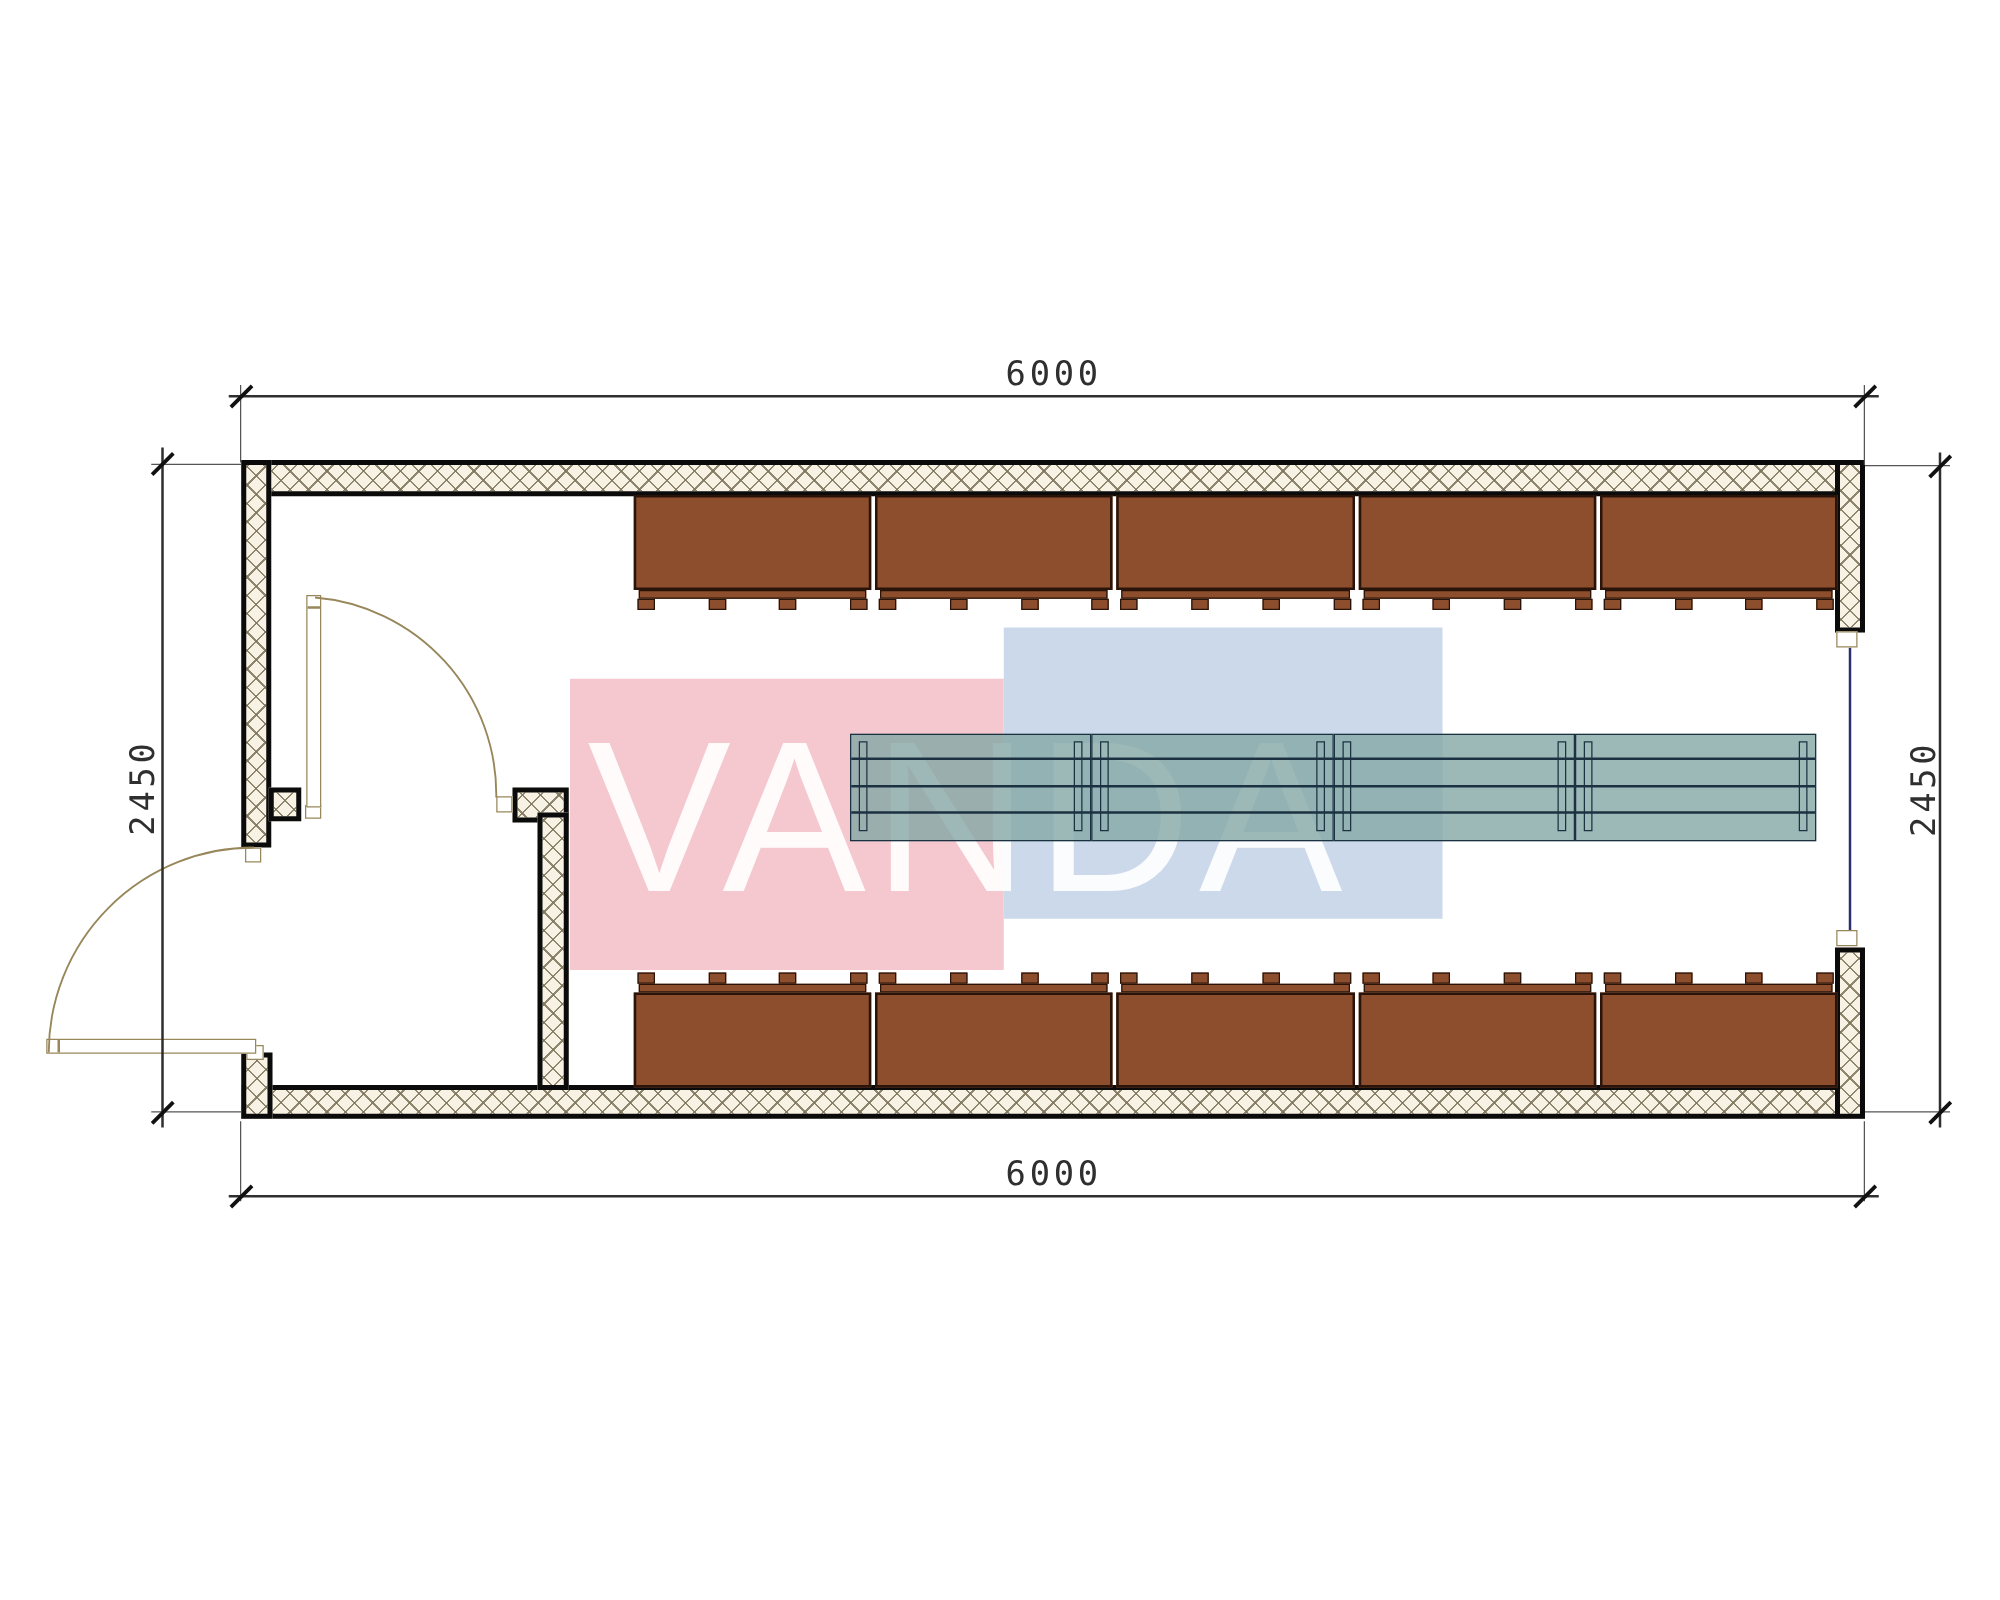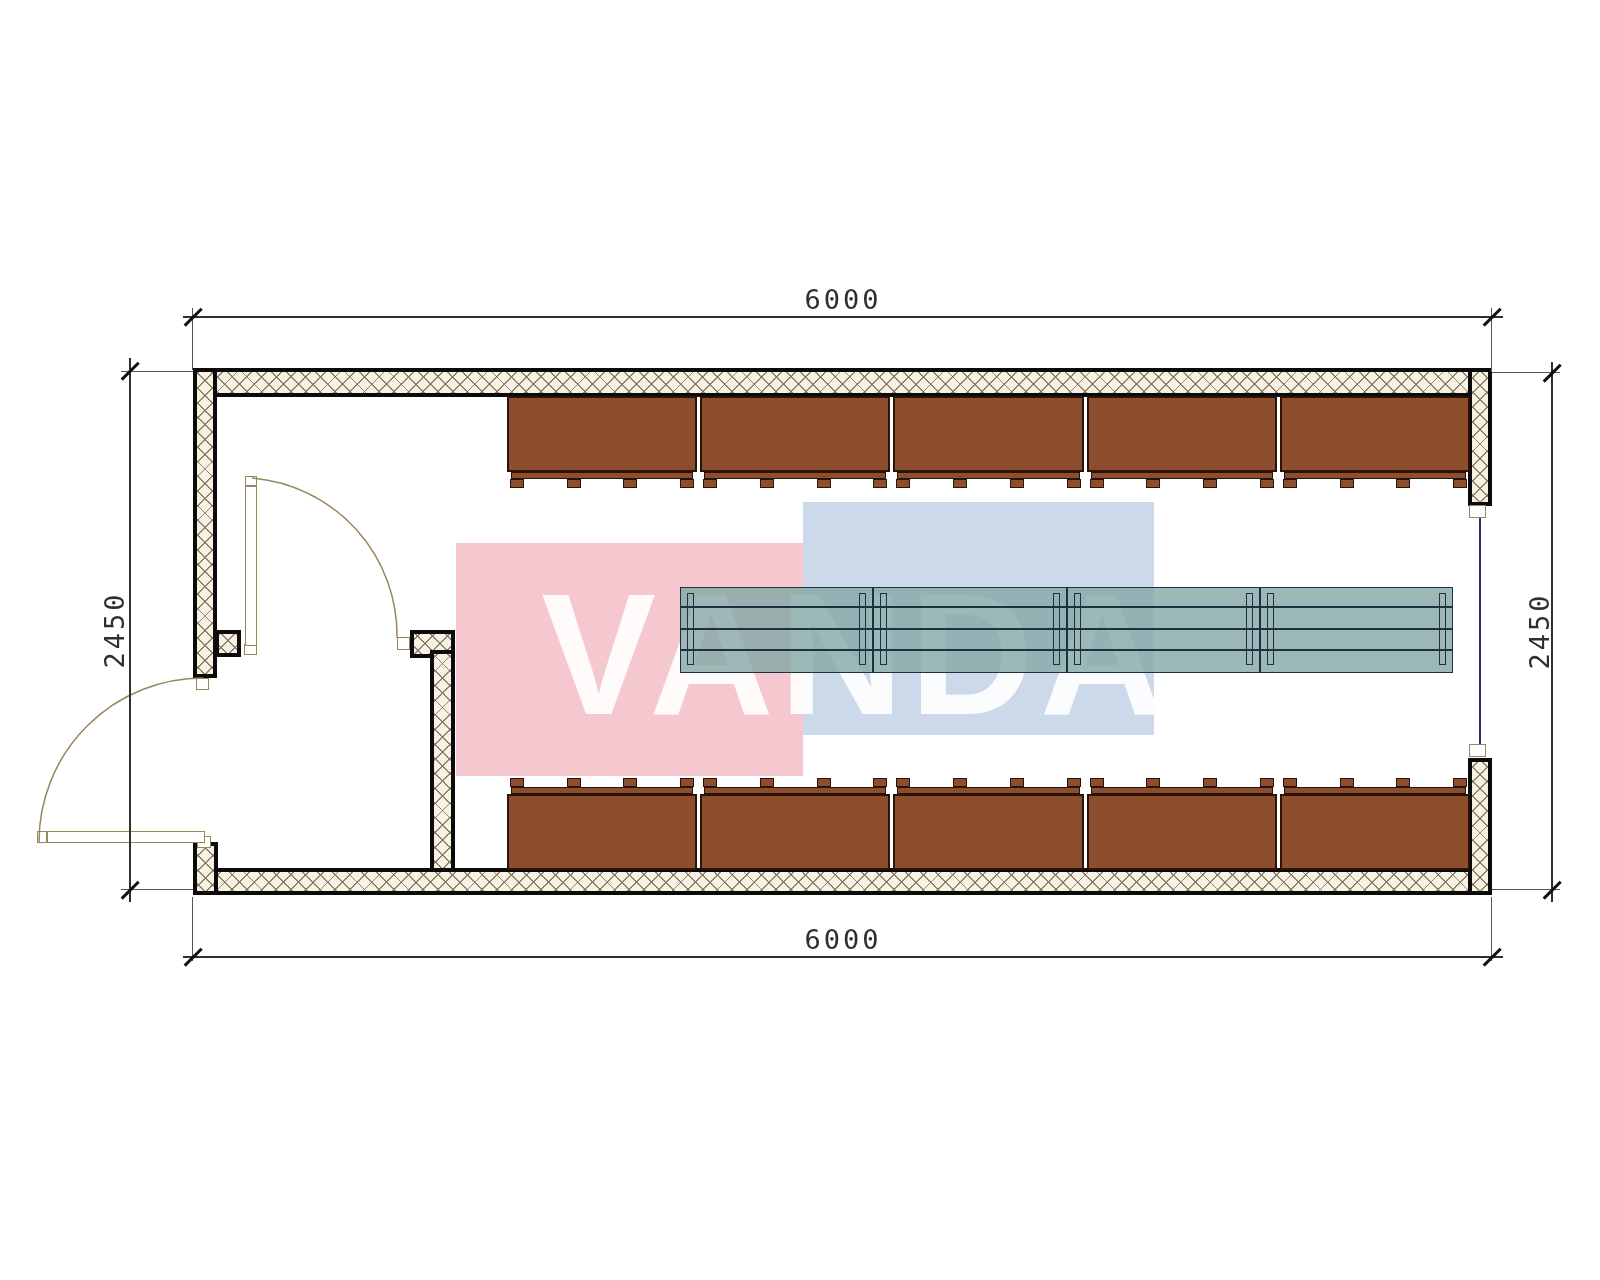--- a/index.html
+++ b/index.html
@@ -29,22 +29,22 @@
   .cab .tabs{height:9px;display:flex;justify-content:space-between;padding:0 3px;}
   .cab .tab{box-sizing:border-box;width:14px;height:9px;background:var(--cabinet);border:1px solid var(--cabinet-border);}
   
   .table{position:absolute;left:680px;top:587px;width:773px;height:86px;display:flex;z-index:4;}
   .tseg{position:relative;flex:1;box-sizing:border-box;background:var(--table-fill);border:1.5px solid var(--table-line);}
   .slat{position:absolute;top:5px;bottom:7px;width:7px;box-sizing:border-box;border:1.3px solid var(--table-line);}
   .slat.l{left:6px;} .slat.r{right:6px;}
   .tline{position:absolute;left:1px;right:1px;height:1.5px;background:var(--table-line);}
   
   .wm-square{position:absolute;z-index:2;}
-  .wm-text{position:absolute;left:470px;top:568px;width:700px;text-align:right;z-index:3;
-    font-family:"Liberation Sans", sans-serif;font-weight:bold;font-size:172px;line-height:172px;
+  .wm-text{position:absolute;left:470px;top:568px;width:700px;text-align:left;z-index:3;
+    font-family:"Liberation Sans", sans-serif;font-weight:normal;font-size:172px;line-height:172px;
     letter-spacing:6px;color:rgba(255,255,255,0.92);}
   
   .dline{position:absolute;background:var(--dim);z-index:5;}
   .dline.h{height:1.5px;} .dline.v{width:1.5px;}
   .ext{position:absolute;background:#555;z-index:5;}
   .ext.h{height:1px;} .ext.v{width:1px;}
   .tick{position:absolute;width:24px;height:2.5px;background:#111;z-index:6;
         transform:translate(-50%,-50%) rotate(-45deg);}
   .dim-text{position:absolute;z-index:5;color:var(--dim);font-size:27px;letter-spacing:3px;
             width:146px;height:28px;line-height:28px;text-align:center;}

